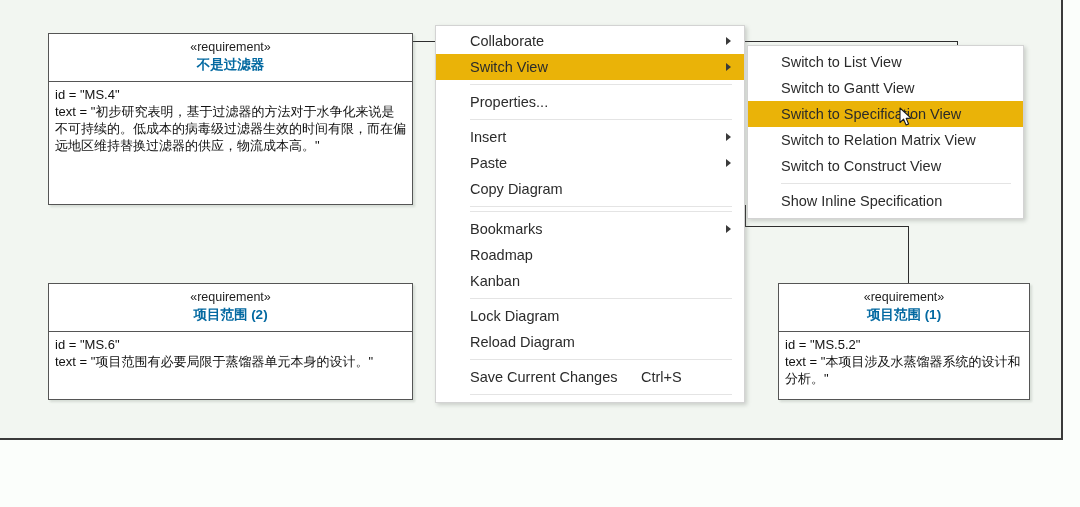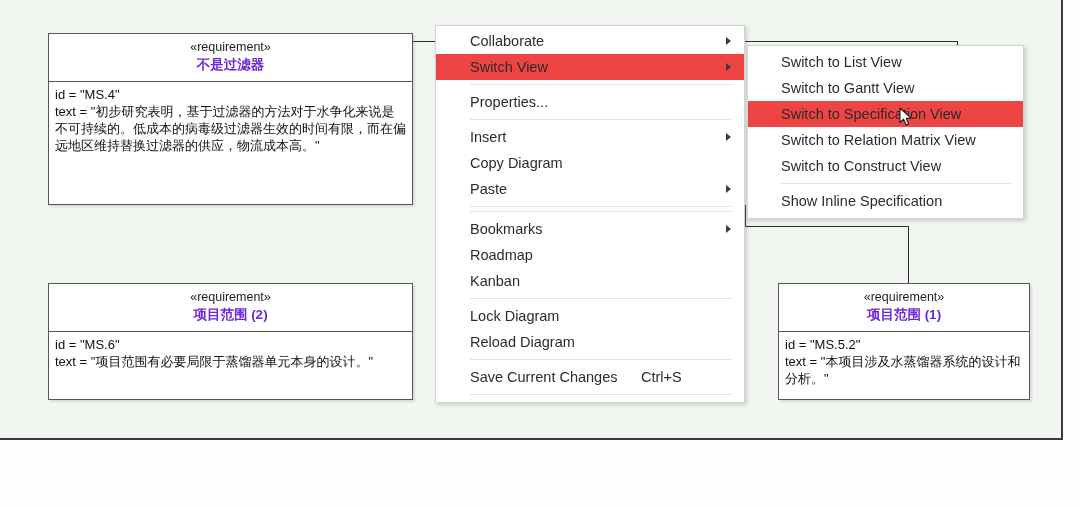--- a/index.html
+++ b/index.html
@@ -50,21 +50,21 @@
     line-height: 1.25;
   }
   .req-stereo {
     font-size: 12.5px;
     color: #1d1d1d;
     display: block;
   }
   .req-title {
     font-size: 13.5px;
     font-weight: bold;
-    color: #6d28d9;
+    color: #0369a1;
     display: block;
     margin-top: 1px;
   }
   .req-body {
     padding: 4px 5px 6px 6px;
     font-size: 13px;
     color: #111;
     line-height: 1.32;
     word-break: break-word;
   }
@@ -118,21 +118,21 @@
     height: 26px;
     line-height: 26px;
     padding: 0 14px 0 34px;
     font-size: 14.5px;
     color: #2b2b2b;
     white-space: nowrap;
     cursor: default;
   }
   #submenu .menu-item { padding-left: 33px; }
   .menu-item.highlight {
-    background: #ef4444;
+    background: #eab308;
   }
   .menu-sep {
     height: 1px;
     background: #e4e4e4;
     margin: 4px 12px 4px 34px;
   }
   #submenu .menu-sep { margin-left: 33px; }
   .menu-arrow {
     position: absolute;
     right: 13px;
@@ -208,22 +208,22 @@
     </div>
   </div>
 
   <div id="context-menu">
       <div class="menu-item"><span>Collaborate</span><span class="menu-arrow"></span></div>
       <div class="menu-item highlight"><span>Switch View</span><span class="menu-arrow"></span></div>
       <div class="menu-sep"></div>
       <div class="menu-item"><span>Properties...</span></div>
       <div class="menu-sep"></div>
       <div class="menu-item"><span>Insert</span><span class="menu-arrow"></span></div>
+      <div class="menu-item"><span>Paste</span><span class="menu-arrow"></span></div>
       <div class="menu-item"><span>Copy Diagram</span></div>
-      <div class="menu-item"><span>Paste</span><span class="menu-arrow"></span></div>
       <div class="menu-sep"></div>
       <div class="menu-sep"></div>
       <div class="menu-item"><span>Bookmarks</span><span class="menu-arrow"></span></div>
       <div class="menu-item"><span>Roadmap</span></div>
       <div class="menu-item"><span>Kanban</span></div>
       <div class="menu-sep"></div>
       <div class="menu-item"><span>Lock Diagram</span></div>
       <div class="menu-item"><span>Reload Diagram</span></div>
       <div class="menu-sep"></div>
       <div class="menu-item"><span>Save Current Changes</span><span class="menu-shortcut">Ctrl+S</span></div>

